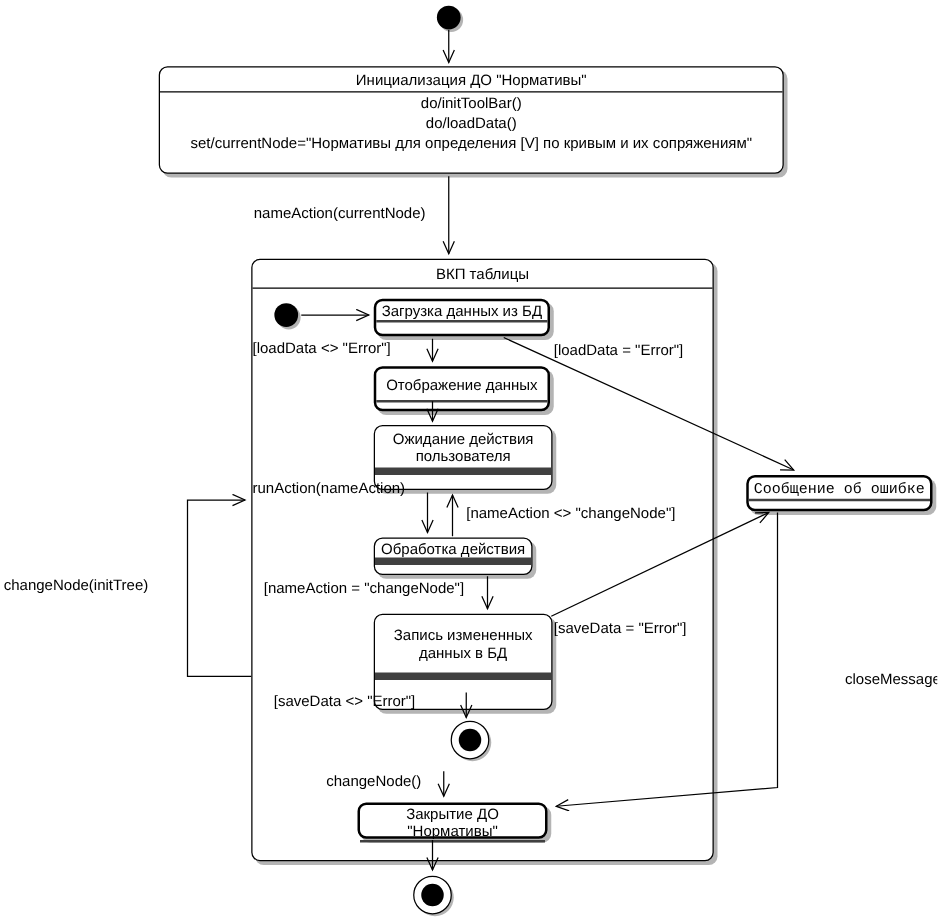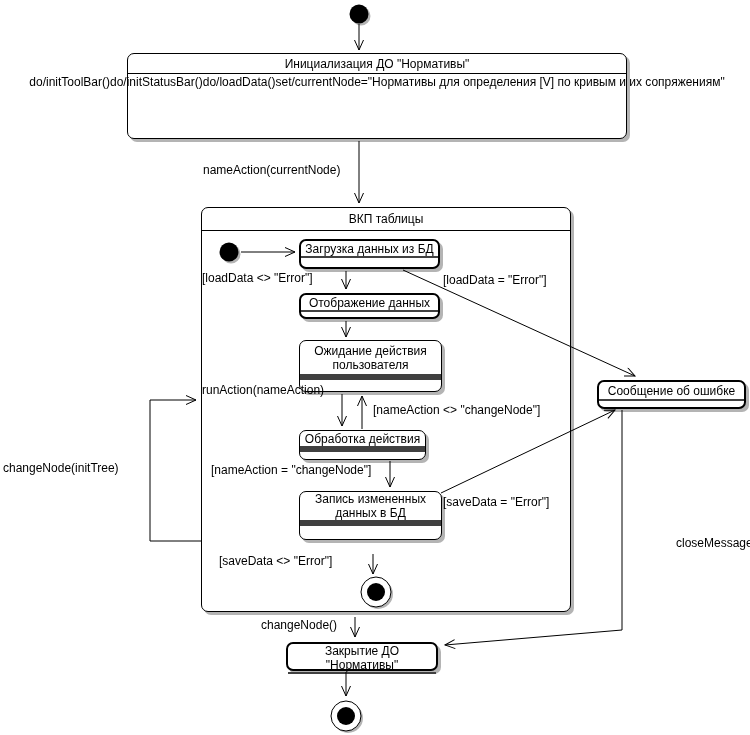--- a/index.html
+++ b/index.html
@@ -12,21 +12,21 @@
     position:absolute; box-sizing:border-box; background:#ffffff;
     border:1px solid #000; border-radius:7px;
     box-shadow:3px 3px 0 #b4b4b4; z-index:2;
   }
   .bold { border-width:2px; }
   .compartment-title {
     border-bottom:1px solid #000; display:flex; align-items:center;
     justify-content:center; white-space:nowrap;
   }
   .compartment-body {
-    display:flex; flex-direction:row; justify-content:center; height:65px;
+    display:flex; flex-direction:column; height:65px;
   }
   .action-line { text-align:center; line-height:16px; white-space:nowrap; }
   .simple { display:flex; flex-direction:column; }
   .st-name {
     flex:1; border-bottom:6px solid #404040; display:flex; align-items:center;
     justify-content:center; text-align:center; line-height:14px; padding:0 2px;
   }
   .bold > .st-name { border-bottom-width:2px; }
   .st-foot { flex:0 0 auto; }
   .lbl { position:absolute; white-space:nowrap; z-index:6; }
@@ -37,68 +37,67 @@
 <body>
 
 <div id="canvas">
 
   <div class="state-box" style="left:127px; top:53px; width:500px; height:86px;">
     <div class="compartment-title" style="height:19px">
       <span>Инициализация ДО "Нормативы"</span>
     </div>
     <div class="compartment-body">
       <div class="action-line">do/initToolBar()</div>
-      <div class="action-line">do/initStatusBar()</div>
       <div class="action-line">do/loadData()</div>
       <div class="action-line">set/currentNode="Нормативы для определения [V] по кривым и их сопряжениям"</div>
     </div>
   </div>
 
-  <div class="state-box" style="left:201px; top:207px; width:370px; height:405px;">
+  <div class="state-box" style="left:201px; top:207px; width:370px; height:482px;">
     <div class="compartment-title" style="height:22px">
       <span>ВКП таблицы</span>
     </div>
   </div>
 
   <div class="state-box simple bold" style="left:299px; top:239px; width:141px; height:30px;">
     <div class="st-name">
         <span>Загрузка данных из БД</span>
       </div>
     <div class="st-foot" style="height:9px"></div>
   </div>
 
-  <div class="state-box simple bold" style="left:299px; top:293px; width:141px; height:26px;">
+  <div class="state-box simple bold" style="left:299px; top:293px; width:141px; height:36px;">
     <div class="st-name">
         <span>Отображение данных</span>
       </div>
     <div class="st-foot" style="height:5px"></div>
   </div>
 
   <div class="state-box simple" style="left:299px; top:340px; width:143px; height:52px;">
     <div class="st-name">
         <span>Ожидание действия пользователя</span>
       </div>
     <div class="st-foot" style="height:11px"></div>
   </div>
 
   <div class="state-box simple" style="left:299px; top:430px; width:127px; height:30px;">
     <div class="st-name">
         <span>Обработка действия</span>
       </div>
     <div class="st-foot" style="height:7px"></div>
   </div>
 
-  <div class="state-box simple" style="left:299px; top:491px; width:143px; height:49px;">
+  <div class="state-box simple" style="left:299px; top:491px; width:143px; height:77px;">
     <div class="st-name">
         <span>Запись измененных данных в БД</span>
       </div>
     <div class="st-foot" style="height:23px"></div>
   </div>
 
-  <div class="state-box simple bold" style="left:597px; top:380px; width:149px; height:29px;">
+  <div class="state-box simple bold" style="left:597px; top:380px; width:149px; height:29px;font-family:Liberation Mono, monospace;">
     <div class="st-name">
         <span>Сообщение об ошибке</span>
       </div>
     <div class="st-foot" style="height:6px"></div>
   </div>
 
   <div class="state-box simple bold" style="left:286px; top:642px; width:152px; height:29px;">
     <div class="st-name">
         <span>Закрытие ДО "Нормативы"</span>
       </div>

